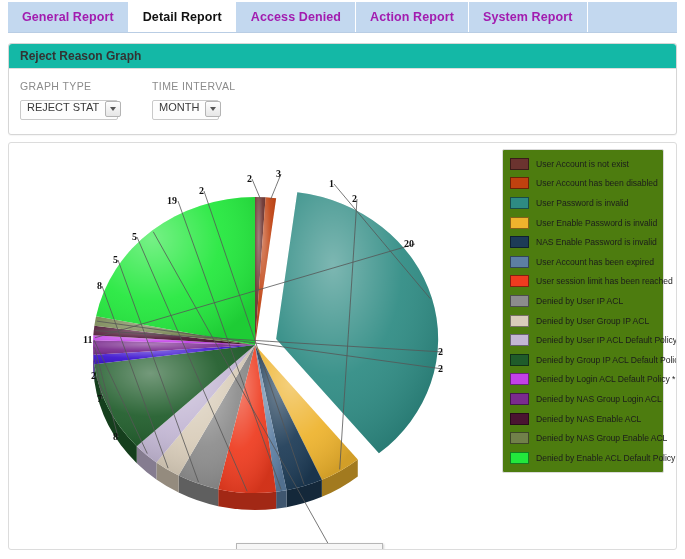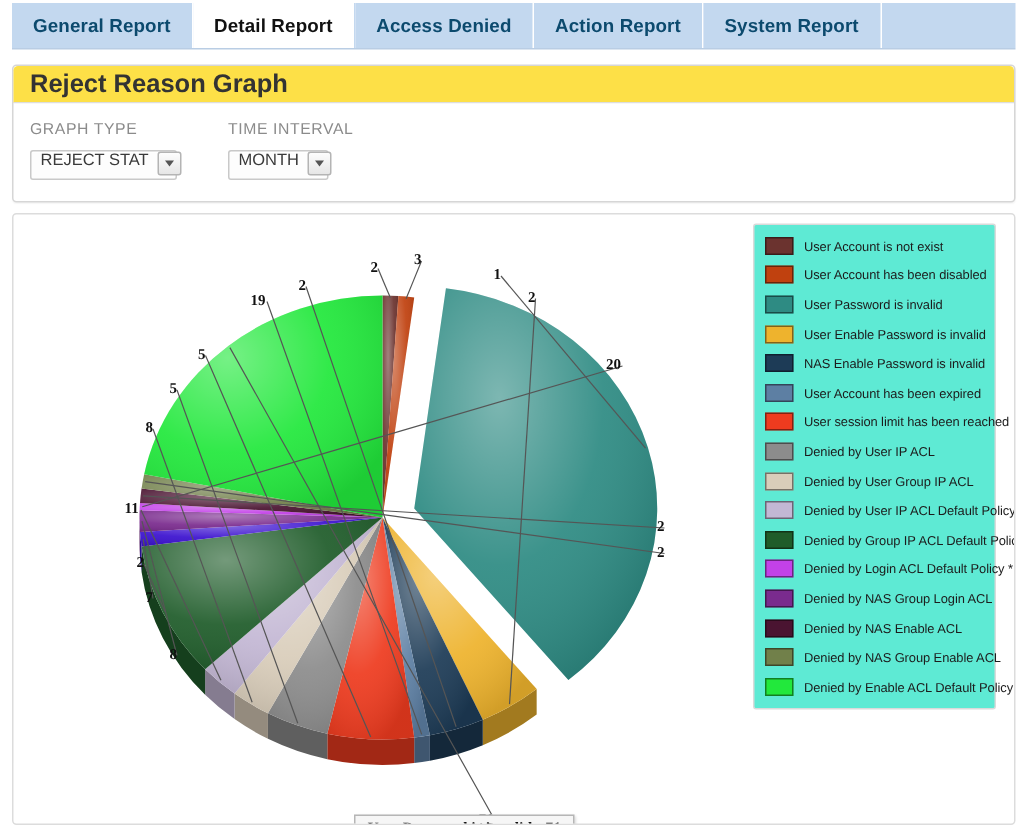--- a/index.html
+++ b/index.html
@@ -33,21 +33,21 @@
   }
   .tab {
     background: #c3d8ef;
     border-right: 1px solid #ffffff;
     display: flex;
     align-items: center;
     justify-content: center;
     padding: 0 14px;
     font-size: 12.5px;
     font-weight: bold;
-    color: #0c4a6e;
+    color: #a21caf;
     cursor: pointer;
     white-space: nowrap;
     letter-spacing: .1px;
   }
   .tab.active {
     background: #ffffff;
     color: #111;
     border-right: 1px solid #c3d8ef;
     text-align: center;
   }
@@ -63,27 +63,27 @@
     width: 669px; height: 92px;
     box-sizing: border-box;
     background: #ffffff;
     border: 1px solid #d6d6d6;
     border-radius: 3px;
     box-shadow: 0 1px 1px rgba(0,0,0,0.04);
   }
   #panel-header {
     height: 25px;
     box-sizing: border-box;
-    background: #fde047;
+    background: #14b8a6;
     border-bottom: 1px solid #dddddd;
     display: flex;
     align-items: center;
     padding-left: 11px;
     font-weight: bold;
-    font-size: 17px;
+    font-size: 12px;
     color: #333;
     border-radius: 3px 3px 0 0;
   }
   #panel-body {
     padding: 11px 0 0 11px;
     display: flex;
     gap: 34px;
   }
   .field-group { display: flex; flex-direction: column; }
   .field-label {
@@ -171,21 +171,21 @@
     white-space: nowrap;
     box-shadow: 1px 1px 2px rgba(0,0,0,0.18);
   }
 
   
   #legend {
     position: absolute;
     left: 493px; top: 6px;
     width: 162px;
     box-sizing: border-box;
-    background: #5eead4;
+    background: #4d7c0f;
     border: 1px solid #dadada;
     border-radius: 2px;
     padding: 4px 0 4px 0;
   }
   .legend-row {
     display: flex;
     align-items: center;
     height: 19.6px;
     padding-left: 7px;
   }

